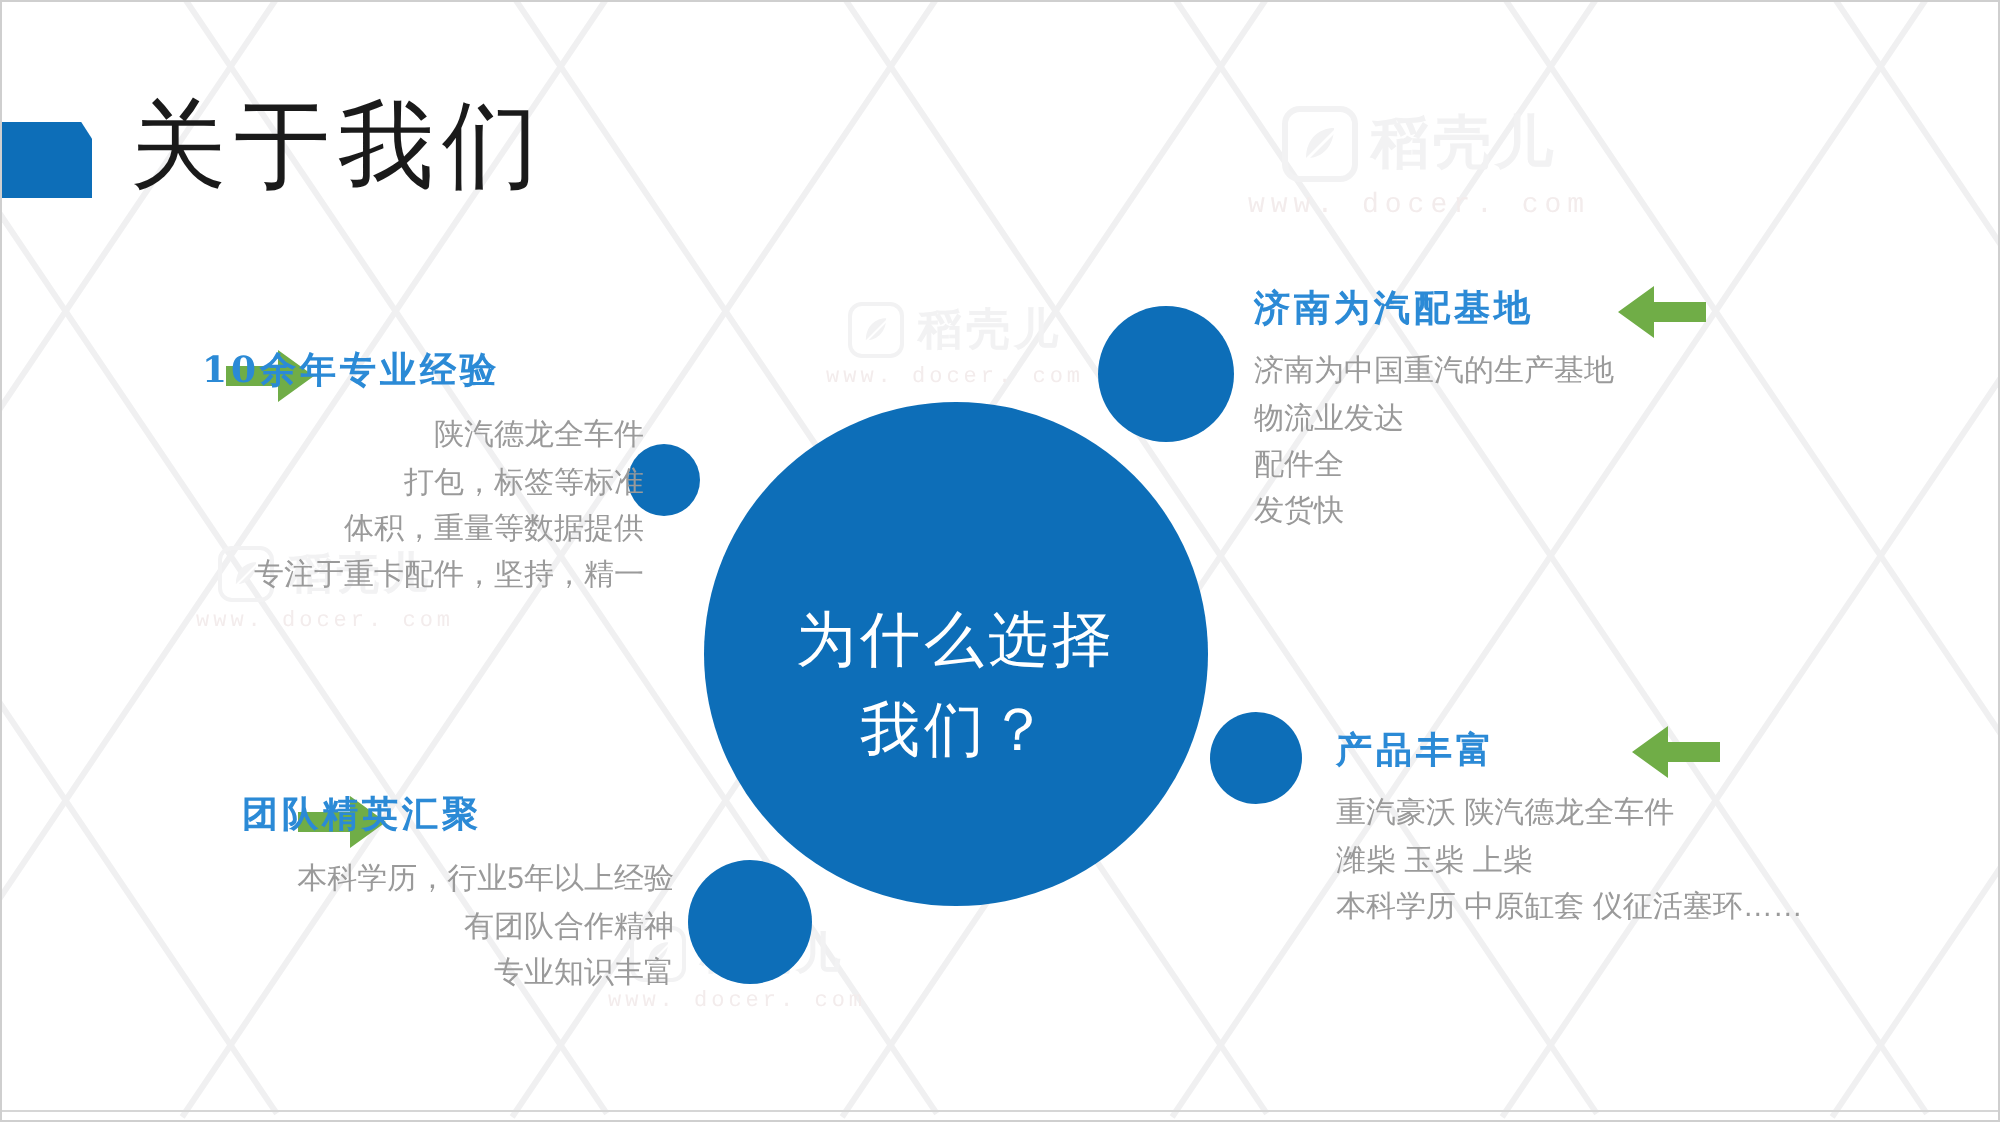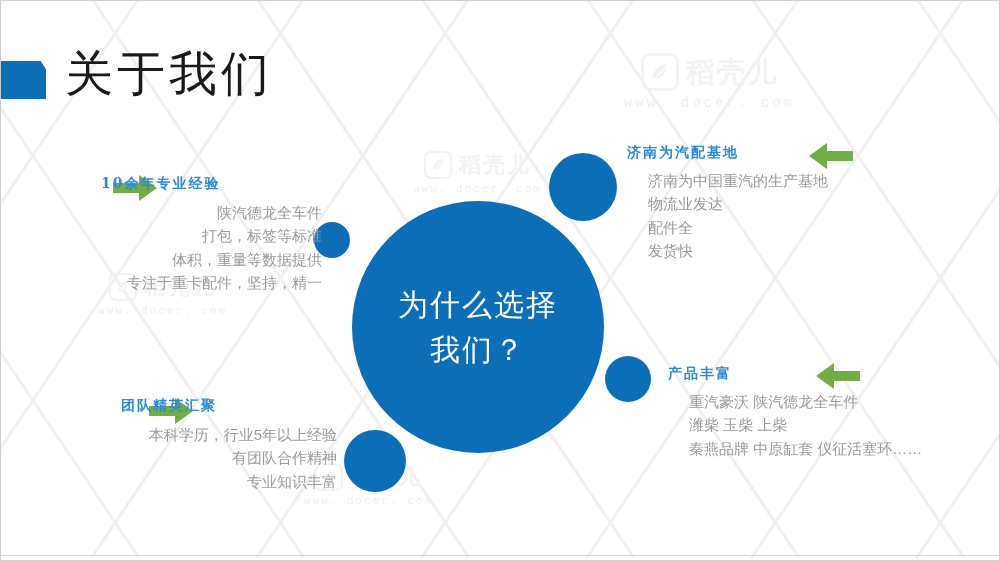--- a/index.html
+++ b/index.html
@@ -100,21 +100,21 @@
     z-index:2;
   }
   .c-main{left:351px;top:200px;width:252px;height:252px;}
   .c-tl{left:313px;top:221px;width:36px;height:36px;}
   .c-tr{left:548px;top:152px;width:68px;height:68px;}
   .c-bl{left:343px;top:429px;width:62px;height:62px;}
   .c-br{left:604px;top:355px;width:46px;height:46px;}
 
   .c-main-text{
     position:absolute;
-    left:351px;top:200px;
+    left:351px;top:216px;
     width:252px;height:252px;
     display:flex;
     align-items:center;
     justify-content:center;
     z-index:4;
   }
   .c-main-text span{
     display:block;
     width:160px;
     text-align:center;
@@ -126,37 +126,37 @@
   }
 
   
   .arrow{position:absolute;z-index:4;}
   .arrow svg{display:block;}
 
   
   .block{position:absolute;z-index:5;}
   .blk-title{
     color:#2b8ad6;
-    font-size:14px;
+    font-size:18px;
     font-weight:bold;
     letter-spacing:2px;
     line-height:1.3;
     white-space:nowrap;
     font-family:"DejaVu Serif","Liberation Serif",serif;
   }
   .blk-body{
     color:#9a9a9a;
     font-size:15px;
     line-height:1.55;
     margin-top:6px;
     white-space:nowrap;
   }
   .blk-body div{white-space:nowrap;}
   .align-right{text-align:right;}
-  .align-left{text-align:left;margin-left:21px;}
+  .align-left{text-align:left;}
 
   
   #block-experience{left:0px;top:173px;width:321px;}
   #block-experience .blk-title{padding-left:100px;text-align:left;}
   #block-experience .blk-body{margin-top:9px;}
 
   #block-team{left:0px;top:395px;width:336px;}
   #block-team .blk-title{padding-left:120px;text-align:left;}
   #block-team .blk-body{margin-top:9px;}
 
@@ -313,18 +313,18 @@
       <div>配件全</div>
       <div>发货快</div>
     </div>
   </div>
 
   <div class="block" id="block-products">
     <div class="blk-title">产品丰富</div>
     <div class="blk-body align-left">
       <div>重汽豪沃 陕汽德龙全车件</div>
       <div>潍柴 玉柴 上柴</div>
-      <div>秦燕品牌 中原缸套 仪征活塞环……</div>
+      <div>本科学历 中原缸套 仪征活塞环……</div>
     </div>
   </div>
 
   <div class="bottom-rule"></div>
 </div>
 
 </body></html>

